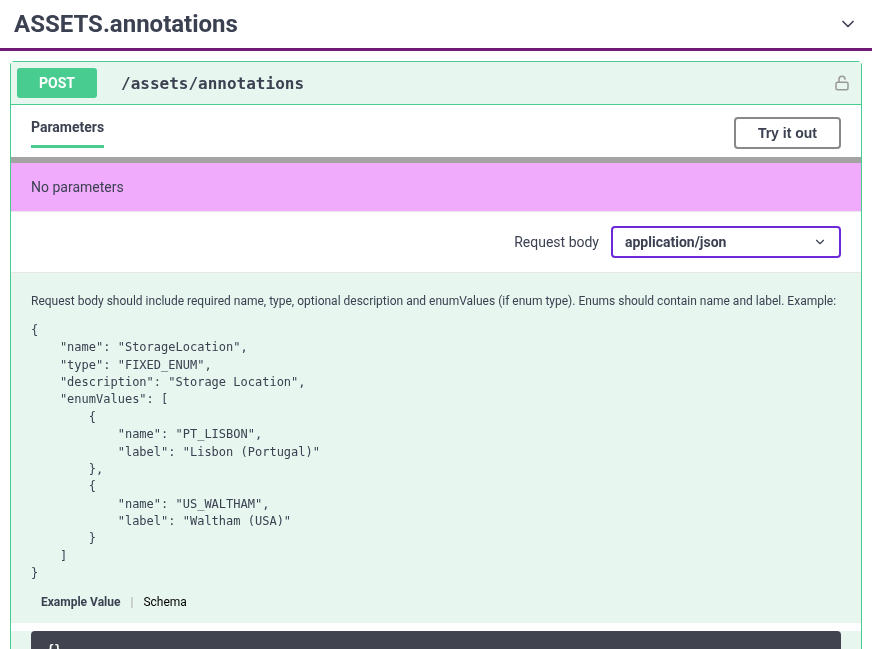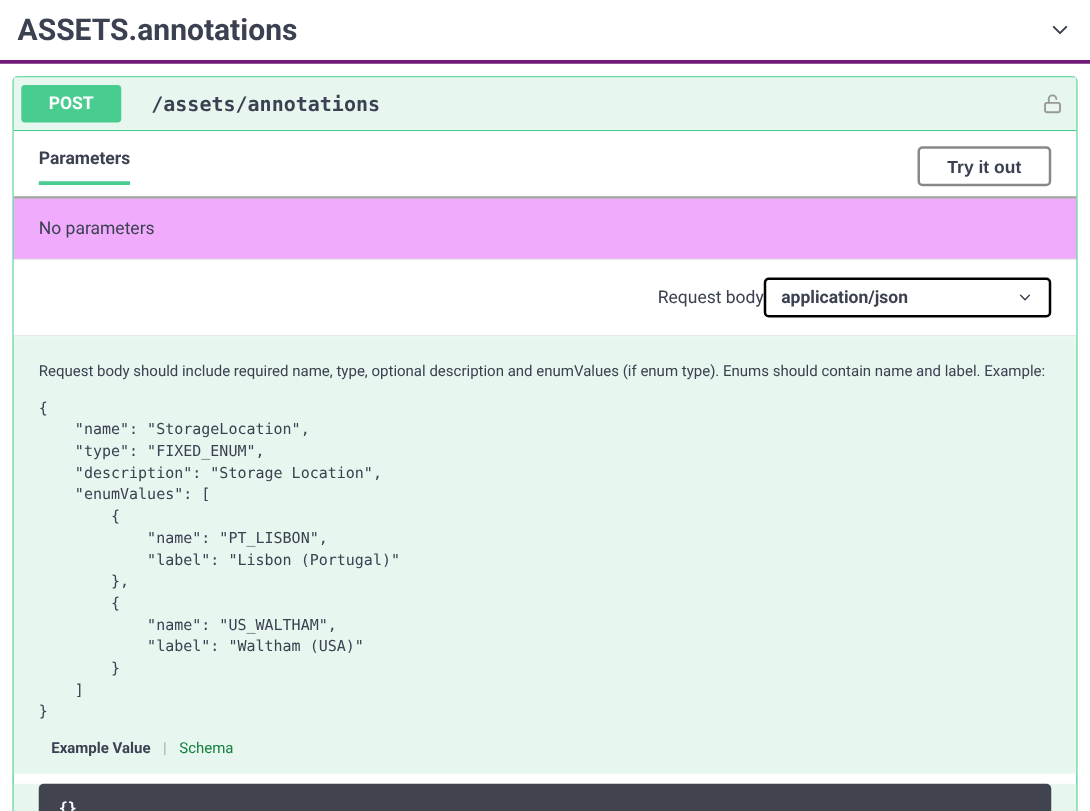--- a/index.html
+++ b/index.html
@@ -66,21 +66,21 @@
       height: 18px;
       color: #999;
     }
     .lock-icon svg { width: 100%; height: 100%; }
     .params-header {
       display: flex;
       justify-content: space-between;
       align-items: center;
       padding: 12px 20px 8px 20px;
       background: #fff;
-      border-bottom: 2px solid #a3a3a3;
+      border-bottom: 6px solid #a3a3a3;
     }
     .params-tab {
       font-size: 14px;
       font-weight: 700;
       color: #3b4151;
       padding-bottom: 10px;
       border-bottom: 3px solid #49cc90;
     }
     .try-btn {
       background: #fff;
@@ -105,32 +105,33 @@
       align-items: center;
       padding: 14px 20px;
       background: #fff;
       border-bottom: 1px solid #e8e8e8;
     }
     .req-body-label {
       font-size: 14px;
       color: #3b4151;
     }
     .content-type-select {
-      border: 2px solid #000000;
+      border: 2px solid #6d28d9;
       border-radius: 4px;
       padding: 6px 12px;
       font-size: 14px;
       font-weight: 700;
       color: #3b4151;
       background: #fff;
       min-width: 230px;
       display: flex;
       justify-content: space-between;
       align-items: center;
       cursor: pointer;
+      margin-left: 12px;
     }
     .content-type-select svg { width: 14px; height: 14px; }
     .body-desc-area {
       background: #e7f7ef;
       padding: 20px 20px 14px 20px;
     }
     .body-desc-text {
       font-size: 12px;
       color: #3b4151;
       line-height: 1.4;
@@ -153,21 +154,21 @@
     .tab-active {
       font-weight: 700;
       color: #3b4151;
       cursor: pointer;
       padding-left: 10px;
     }
     .tab-divider {
       color: #aaa;
     }
     .tab-inactive {
-      color: #15803d;
+      color: #000000;
       cursor: pointer;
     }
     .code-box {
       margin: 8px 20px 20px 20px;
       background: #41444e;
       border-radius: 4px;
       padding: 12px 16px;
       min-height: 72px;
       color: #fff;
       font-family: ui-monospace, SFMono-Regular, Menlo, monospace;

